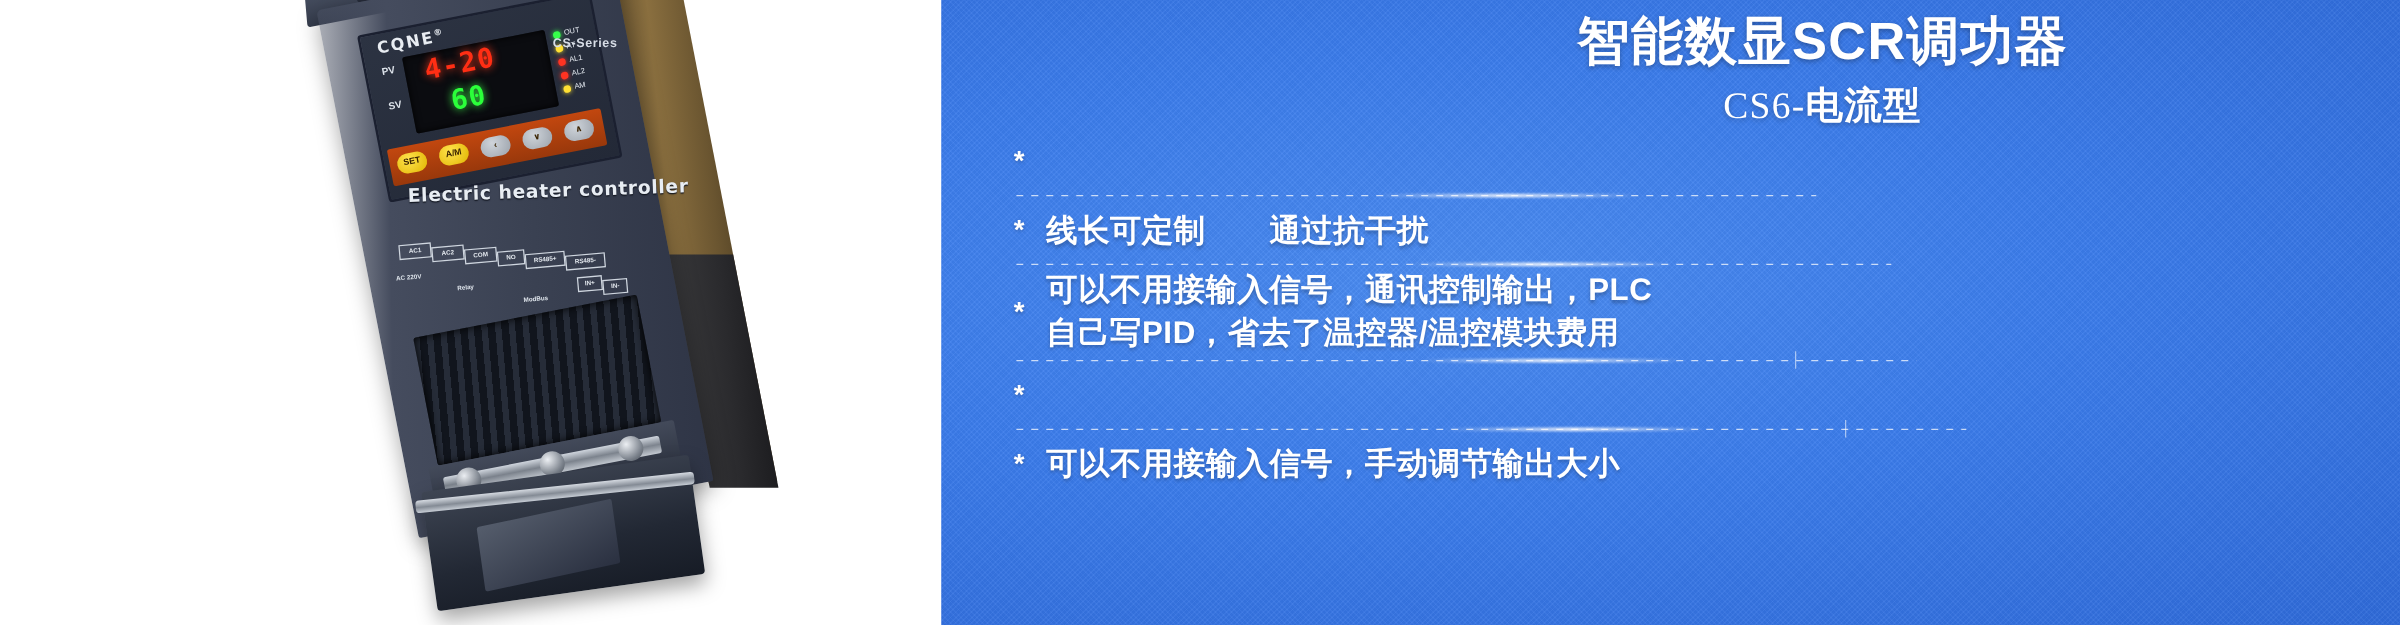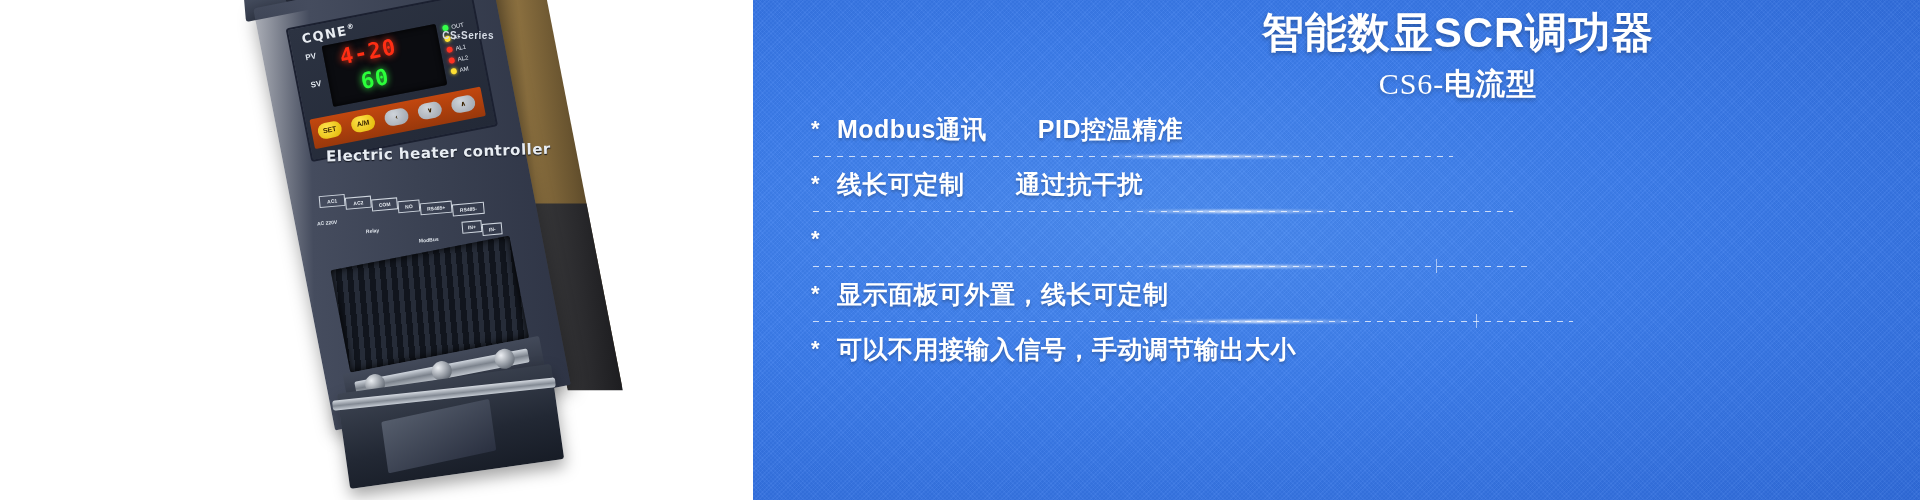--- a/index.html
+++ b/index.html
@@ -481,45 +481,44 @@
 
     <div id="title-block">
       <div id="title-main">智能数显SCR调功器</div>
       <div id="title-sub"><span class="model">CS6-</span><span>电流型</span></div>
     </div>
 
     <div id="features">
 
       <div class="feature">
         <span class="star">*</span>
-        <span class="ftext">Modbus通讯　　PID控温精准</span>
       </div>
       <div class="rule w1">
           <span class="glow"></span>
         </div>
 
       <div class="feature">
         <span class="star">*</span>
         <span class="ftext">线长可定制　　通过抗干扰</span>
       </div>
       <div class="rule w2">
           <span class="glow"></span>
         </div>
 
       <div class="feature">
         <span class="star">*</span>
+        <span class="ftext two-line"><span>可以不用接输入信号，通讯控制输出，PLC</span><br><span>自己写PID，省去了温控器/温控模块费用</span></span>
       </div>
       <div class="rule w3">
           <span class="glow"></span>
           <span class="tick"></span>
         </div>
 
       <div class="feature">
         <span class="star">*</span>
-        <span class="ftext">显示面板可外置，线长可定制</span>
       </div>
       <div class="rule w4">
           <span class="glow"></span>
           <span class="tick"></span>
         </div>
 
       <div class="feature">
         <span class="star">*</span>
         <span class="ftext">可以不用接输入信号，手动调节输出大小</span>
       </div>

